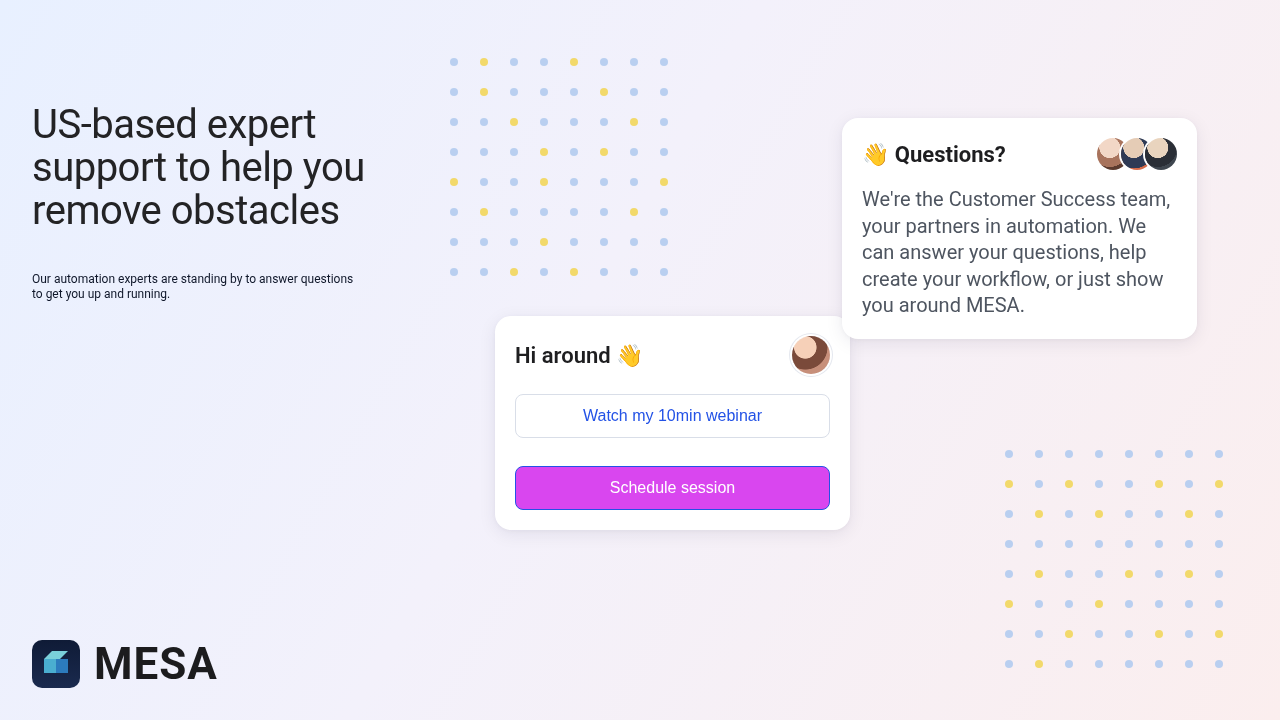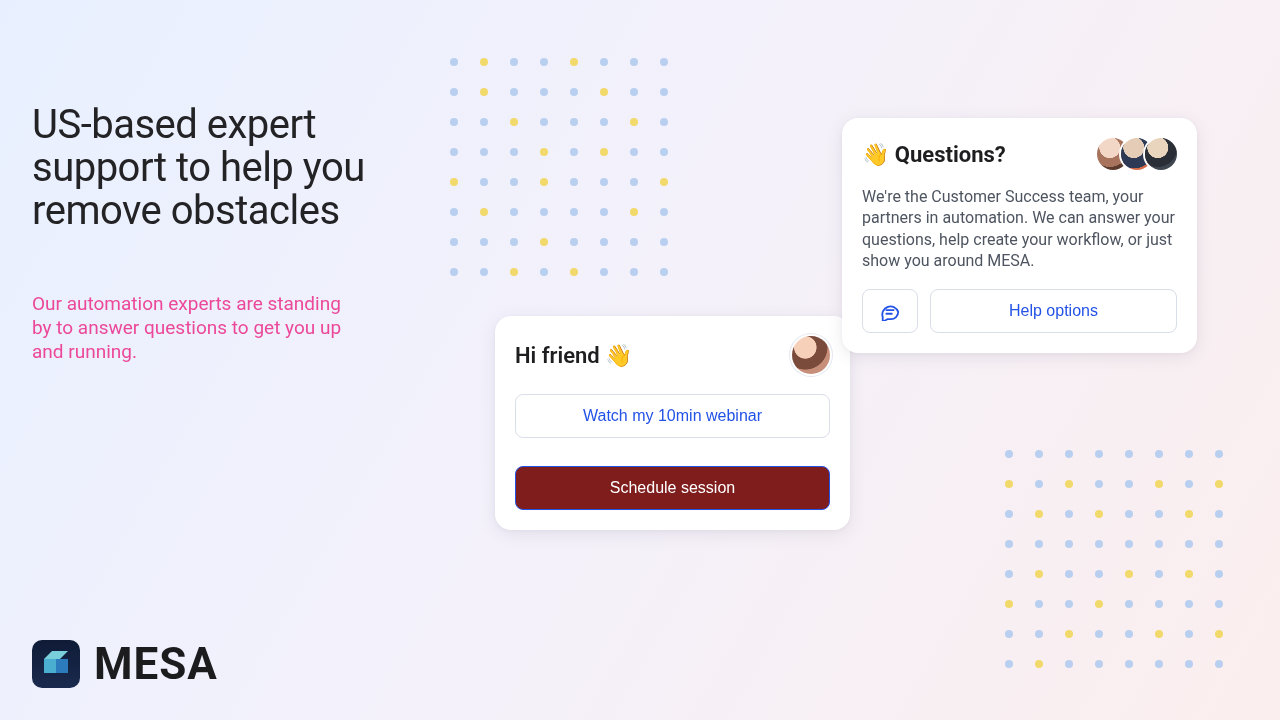--- a/index.html
+++ b/index.html
@@ -42,24 +42,23 @@
     font-size: 40px;
     line-height: 1.07;
     font-weight: 400;
     letter-spacing: -0.5px;
     color: #232325;
   }
   .subhead {
     position: absolute;
     left: 32px; top: 272px;
     width: 330px;
-    font-size: 19px;
+    font-size: 12px;
     line-height: 1.25;
-    color: #ec4899;
-    margin-top: 20px;
+    color: #0f172a;
   }
 
   
   .brand {
     position: absolute;
     left: 32px; bottom: 30px;
     display: flex; align-items: center; gap: 14px;
   }
   .brand-name {
     font-size: 44px;
@@ -133,21 +132,21 @@
     font-size:16px;
     font-weight:500;
     border-radius:8px;
     padding:12px 10px;
     cursor:pointer;
     border:1px solid #d9dee8;
     background:#fff;
     color:#2352e6;
   }
   .btn.primary {
-    background:#7f1d1d;
+    background:#d946ef;
     border-color:#2352e6;
     color:#fff;
   }
   .card-shannon .actions { margin-top: 20px; display:flex; flex-direction:column; gap:28px; }
 
   
   .card-questions {
     left: 842px; top: 118px;
     width: 355px;
   }
@@ -164,21 +163,21 @@
     width:32px;height:32px;border-radius:50%;
     box-shadow: 0 0 0 2px #fff;
     margin-left:-8px;
   }
   .avatar-stack .av:first-child{margin-left:0;}
   .av.a1{ background: radial-gradient(circle at 40% 30%, #f2d7c6 0 35%, #a8735c 36% 65%, #5b3a2e 66% 100%); }
   .av.a2{ background: radial-gradient(circle at 40% 30%, #e5ccb6 0 35%, #2e3a55 36% 70%, #d66b4a 71% 100%); }
   .av.a3{ background: radial-gradient(circle at 40% 30%, #e9d4be 0 35%, #2a2e36 36% 65%, #3f464f 66% 100%); }
   .card-questions .body {
     margin-top: 16px;
-    font-size: 16px;
+    font-size: 20px;
     line-height: 1.33;
     color: #4e5560;
   }
   .card-questions .actions {
     margin-top: 18px;
     display:flex; gap:12px;
   }
   .iconbtn {
     width:56px; height:44px;
     border:1px solid #d9dee8;
@@ -341,42 +340,32 @@
       <div class="top"></div>
         <div class="left"></div>
         <div class="right"></div>
     </div>
   </div>
   <div class="brand-name">MESA</div>
 </div>
 
 <div class="card card-shannon">
   <div class="row1">
-    <h3>Hi friend 👋</h3>
+    <h3>Hi around 👋</h3>
     <div class="avatar"></div>
   </div>
   <div class="actions">
     <button class="btn">Watch my 10min webinar</button>
     <button class="btn primary">Schedule session</button>
   </div>
 </div>
 
 <div class="card card-questions">
   <div class="row1">
     <h3>👋 Questions?</h3>
     <div class="avatar-stack">
       <div class="av a1"></div>
       <div class="av a2"></div>
       <div class="av a3"></div>
     </div>
   </div>
   <div class="body">We're the Customer Success team, your partners in automation. We can answer your questions, help create your workflow, or just show you around MESA.</div>
-  <div class="actions">
-    <button class="iconbtn">
-      <svg width="22" height="20" viewBox="0 0 24 22" fill="none" stroke="#2352e6" stroke-width="2" stroke-linecap="round" stroke-linejoin="round">
-        <path d="M21 12a8 8 0 0 1-8 8H9l-5 3v-5.3A8 8 0 1 1 21 12z"></path>
-        <line x1="8" y1="10" x2="16" y2="10"></line>
-        <line x1="8" y1="14" x2="14" y2="14"></line>
-      </svg>
-    </button>
-    <button class="btn help-options">Help options</button>
-  </div>
 </div>
 
 </body></html>

